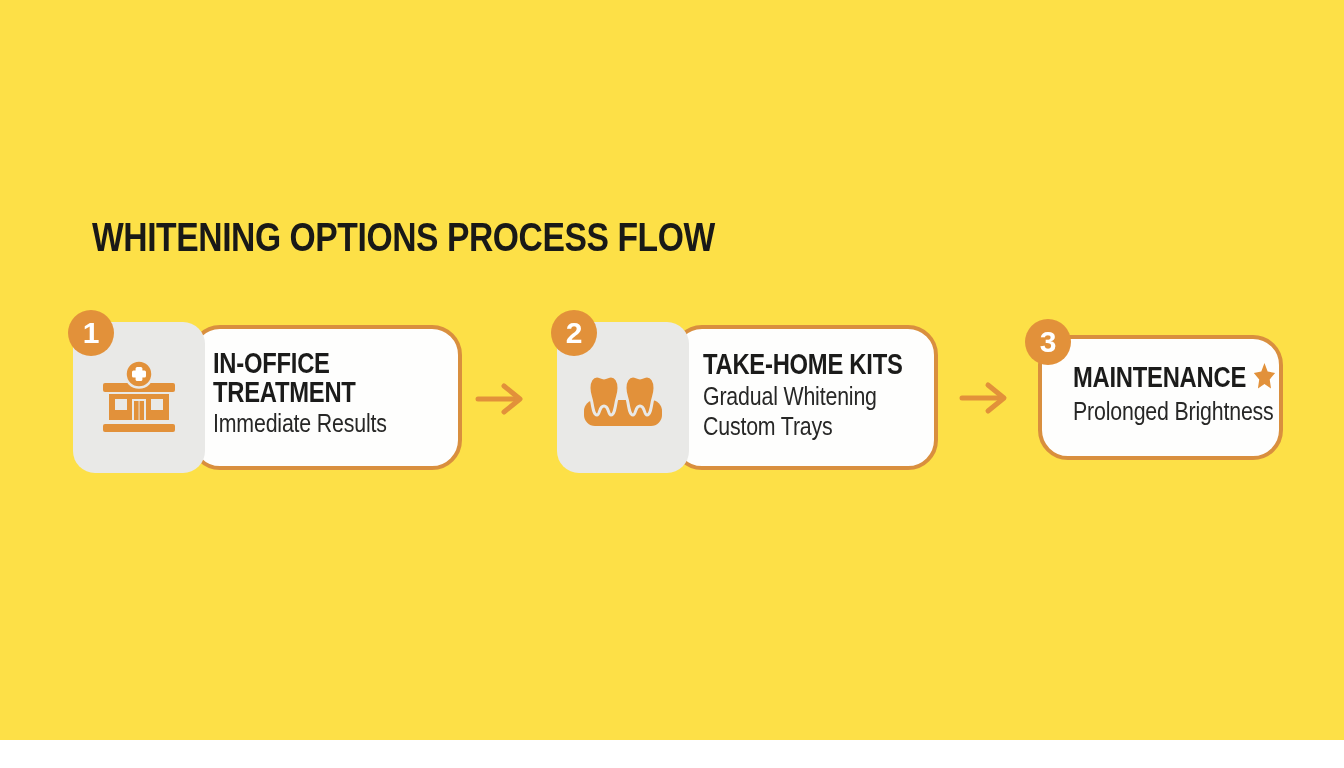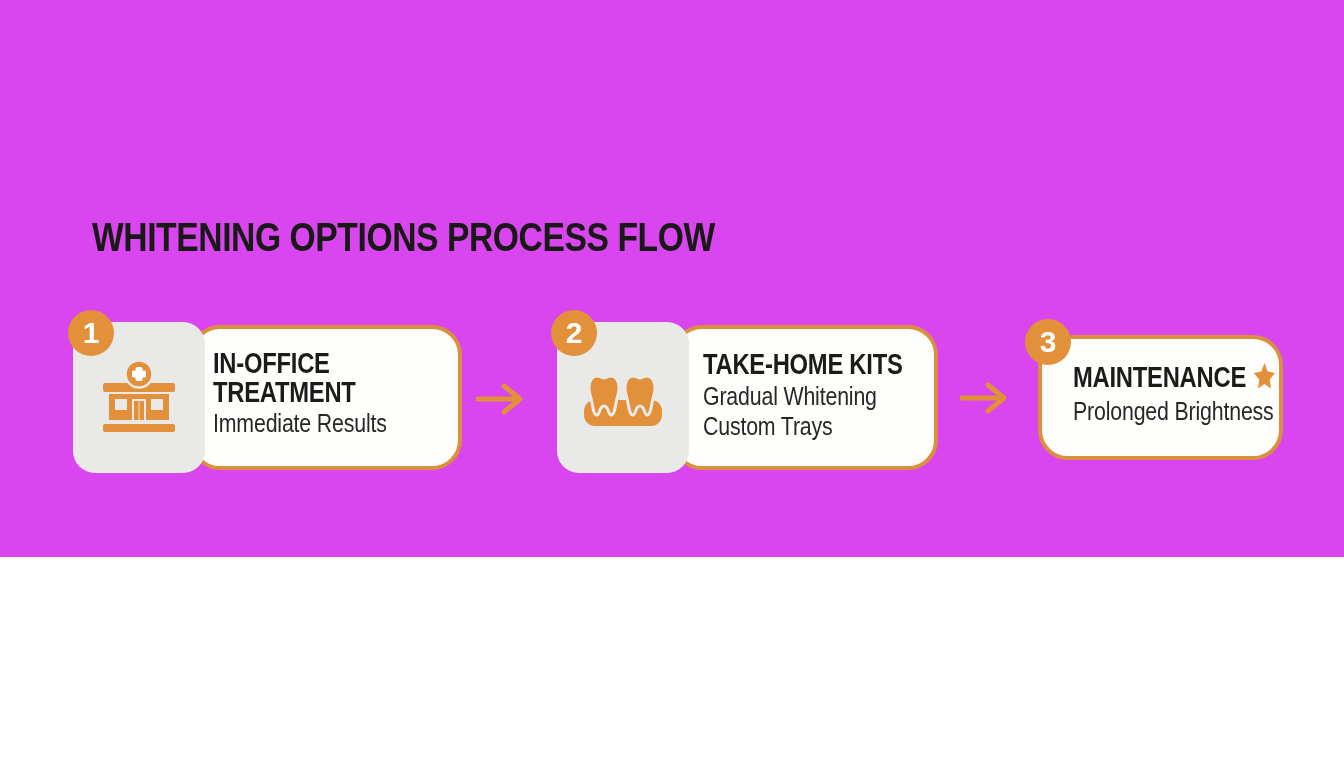--- a/index.html
+++ b/index.html
@@ -1,22 +1,22 @@
 <!DOCTYPE html>
 <html><head>
 <meta charset="utf-8">
 <style>
   * { margin: 0; padding: 0; box-sizing: border-box; }
   html, body { width: 1344px; height: 768px; overflow: hidden; }
   body { font-family: "Liberation Sans", sans-serif; }
 
   .canvas {
     position: relative;
-    width: 1344px; height: 557px;
-    background: #d946ef;
+    width: 1344px; height: 740px;
+    background: #fde047;
   }
 
   .page-title {
     position: absolute;
     left: 92px; top: 214px;
     font-size: 41px;
     font-weight: bold;
     color: #191917;
     letter-spacing: -0.5px;
     white-space: nowrap;

